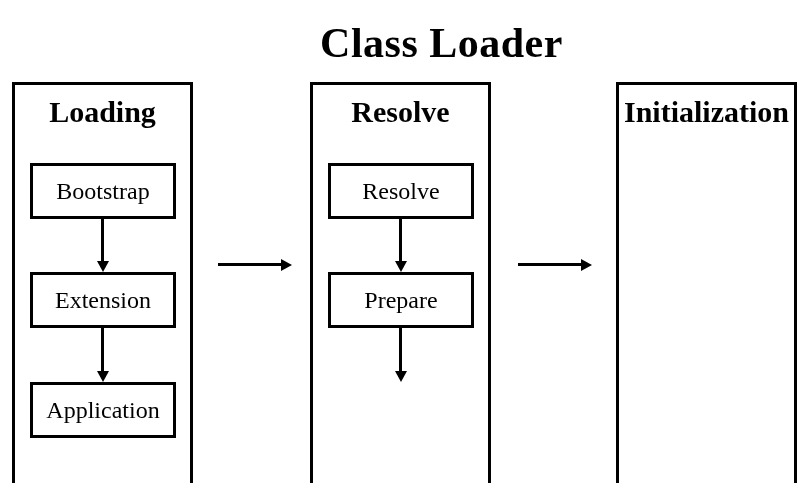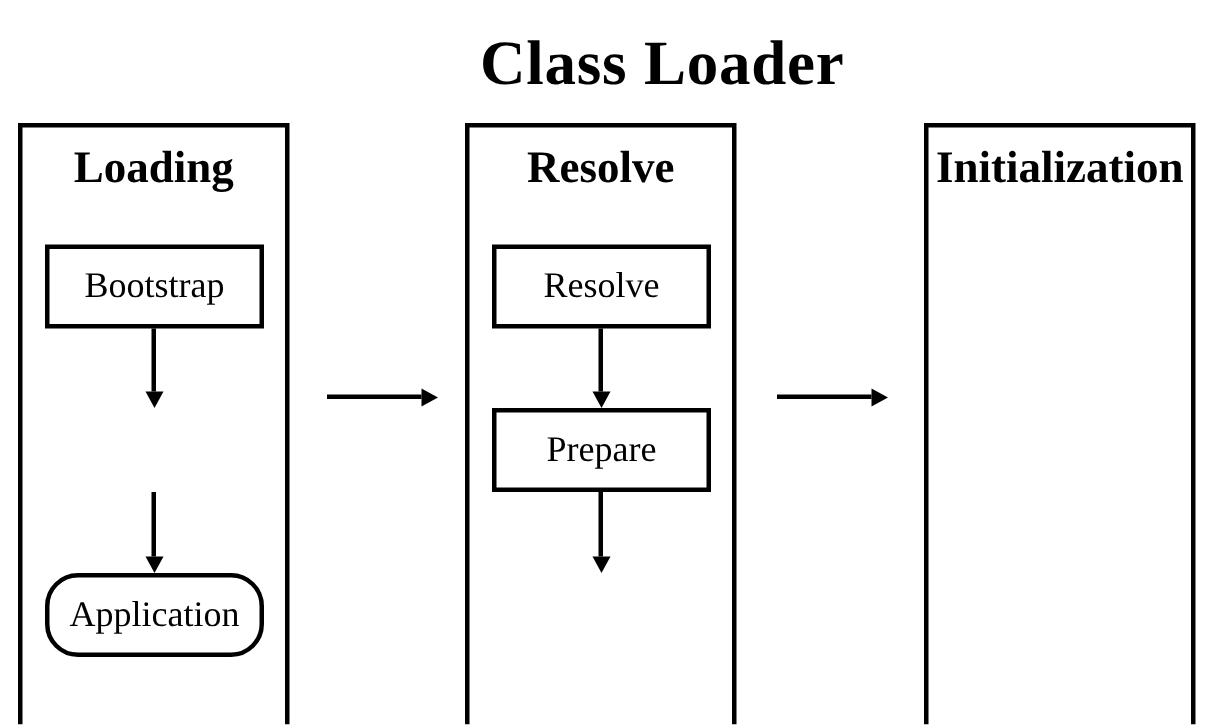--- a/index.html
+++ b/index.html
@@ -60,21 +60,21 @@
     box-sizing: border-box;
     background: var(--bg, #ffffff);
     display: flex;
     align-items: center;
     justify-content: center;
     font-size: 24px;
     font-weight: 400;
   }
   .step-box.row-0 { top: 78px; }
   .step-box.row-1 { top: 187px; }
-  .step-box.row-2 { top: 297px; border-radius: 22px; }
+  .step-box.row-2 { top: 297px; }
   
   .v-arrow {
     position: absolute;
     left: 75px;
     width: 25px;
     display: flex;
     flex-direction: column;
     align-items: center;
   }
   .v-arrow.gap-0 { top: 134px; height: 53px; }
@@ -122,20 +122,21 @@
 
   <div class="diagram-title">Class Loader</div>
 
   <div class="phase-box col-0">
     <div class="phase-title">Loading</div>
     <div class="step-box row-0">Bootstrap</div>
     <div class="v-arrow gap-0">
       <div class="stem"></div>
       <div class="head"></div>
     </div>
+    <div class="step-box row-1">Extension</div>
     <div class="v-arrow gap-1">
       <div class="stem"></div>
       <div class="head"></div>
     </div>
     <div class="step-box row-2">Application</div>
   </div>
 
   <div class="h-arrow link-0">
     <div class="stem"></div>
     <div class="head"></div>

